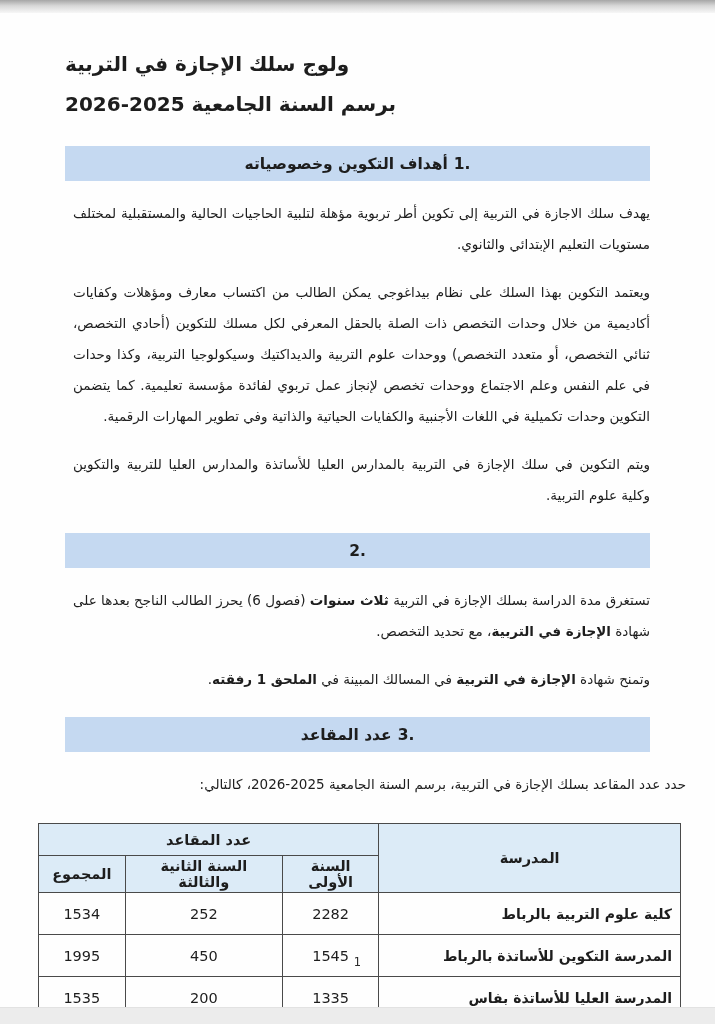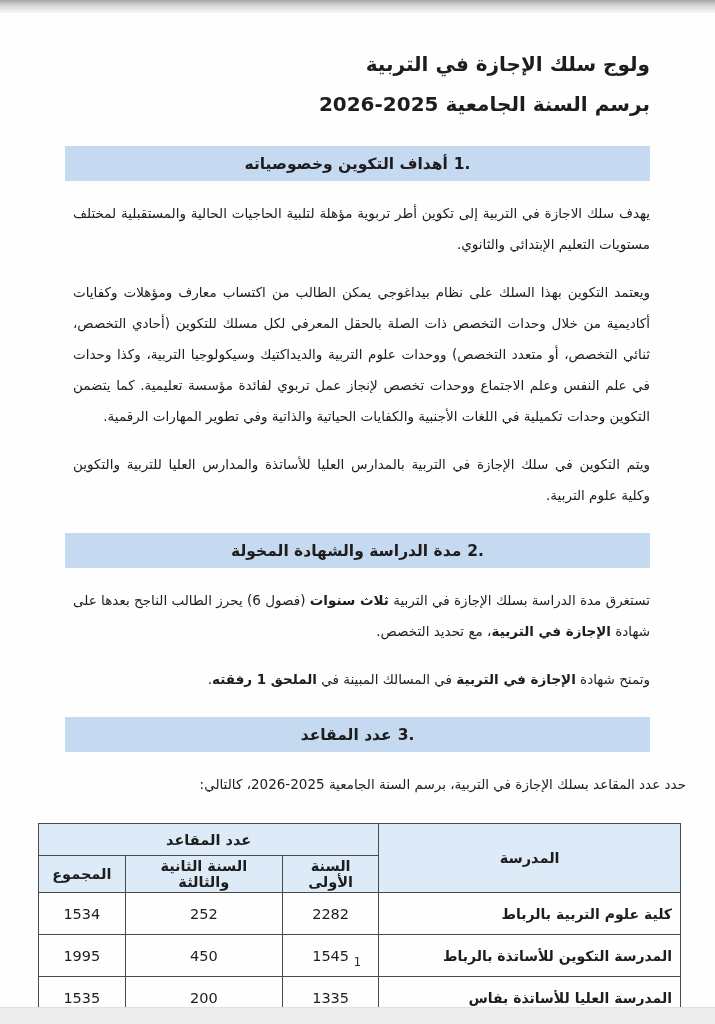--- a/index.html
+++ b/index.html
@@ -15,21 +15,21 @@
   }
   .edge-top {
     position: absolute; top: 0; left: 0; width: 100%; height: 13px;
     background: linear-gradient(180deg, #a6a6a6 0%, #d8d8d8 45%, #f7f7f7 100%);
   }
   .edge-bottom {
     position: absolute; bottom: 0; left: 0; width: 100%; height: 17px;
     background: #ececec; border-top: 1px solid #e2e2e2;
   }
   .doc { direction: rtl; padding: 44px 65px 0 65px; }
-  .title { text-align: right; font-weight: bold; font-size: 20px; line-height: 40px; }
+  .title { text-align: left; font-weight: bold; font-size: 20px; line-height: 40px; }
   .bar {
     min-height: 35px; margin-top: 22px;
     display: flex; align-items: center; justify-content: center; gap: 6px;
     font-weight: bold; font-size: 15.5px;
   }
   .bar .num { direction: ltr; }
   p.para {
     margin: 17px 0 0 8px;
     font-size: 13.5px; line-height: 31px;
     text-align: justify;
@@ -65,21 +65,20 @@
     <div class="bar" style="background:#c5d9f1;">
       <span class="num">1.</span>
       <span>أهداف التكوين وخصوصياته</span>
     </div>
     <p class="para"><span>يهدف سلك الاجازة في التربية إلى تكوين أطر تربوية مؤهلة لتلبية الحاجيات الحالية والمستقبلية لمختلف مستويات التعليم الإبتدائي والثانوي.</span></p>
     <p class="para"><span>ويعتمد التكوين بهذا السلك على نظام بيداغوجي يمكن الطالب من اكتساب معارف ومؤهلات وكفايات أكاديمية من خلال وحدات التخصص ذات الصلة بالحقل المعرفي لكل مسلك للتكوين (أحادي التخصص، ثنائي التخصص، أو متعدد التخصص) ووحدات علوم التربية والديداكتيك وسيكولوجيا التربية، وكذا وحدات في علم النفس وعلم الاجتماع ووحدات تخصص لإنجاز عمل تربوي لفائدة مؤسسة تعليمية. كما يتضمن التكوين وحدات تكميلية في اللغات الأجنبية والكفايات الحياتية والذاتية وفي تطوير المهارات الرقمية.</span></p>
     <p class="para"><span>ويتم التكوين في سلك الإجازة في التربية بالمدارس العليا للأساتذة والمدارس العليا للتربية والتكوين وكلية علوم التربية.</span></p>
 
     <div class="bar" style="background:#c5d9f1;">
       <span class="num">2.</span>
-      <span>مدة الدراسة والشهادة المخولة</span>
     </div>
     <p class="para"><span>تستغرق مدة الدراسة بسلك الإجازة في التربية </span><span class="b">ثلاث سنوات</span><span> </span><span dir="ltr">(6 فصول)</span><span> يحرز الطالب الناجح بعدها على شهادة </span><span class="b">الإجازة في التربية</span><span>، مع تحديد التخصص.</span></p>
     <p class="para"><span>وتمنح شهادة </span><span class="b">الإجازة في التربية</span><span> في المسالك المبينة في </span><span class="b">الملحق 1 رفقته</span><span>.</span></p>
 
     <div class="bar" style="background:#c5d9f1;">
       <span class="num">3.</span>
       <span>عدد المقاعد</span>
     </div>
     <p class="para wide"><span>حدد عدد المقاعد بسلك الإجازة في التربية، برسم السنة الجامعية 2025-2026، كالتالي:</span></p>
 

